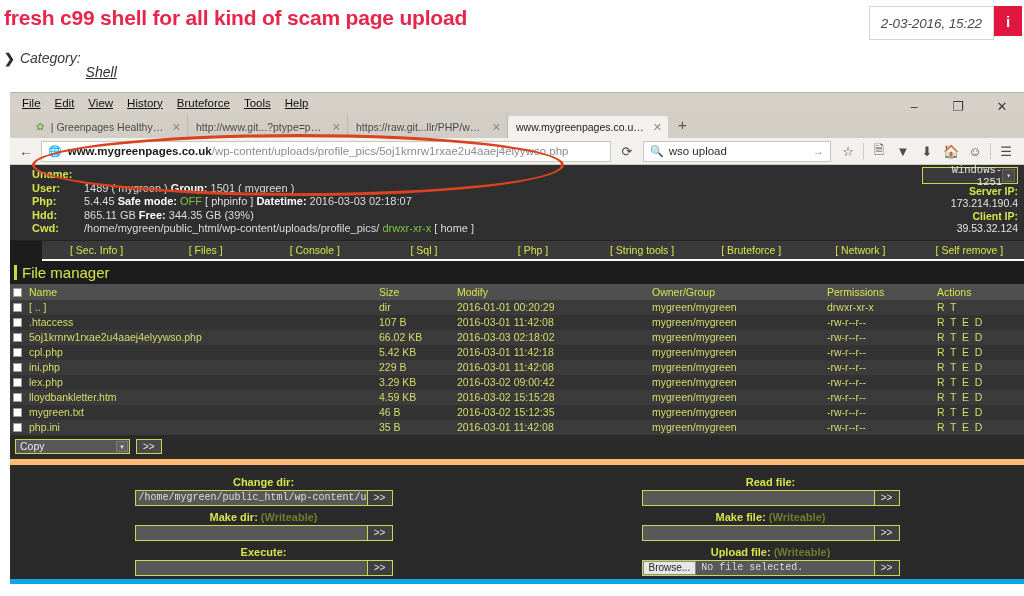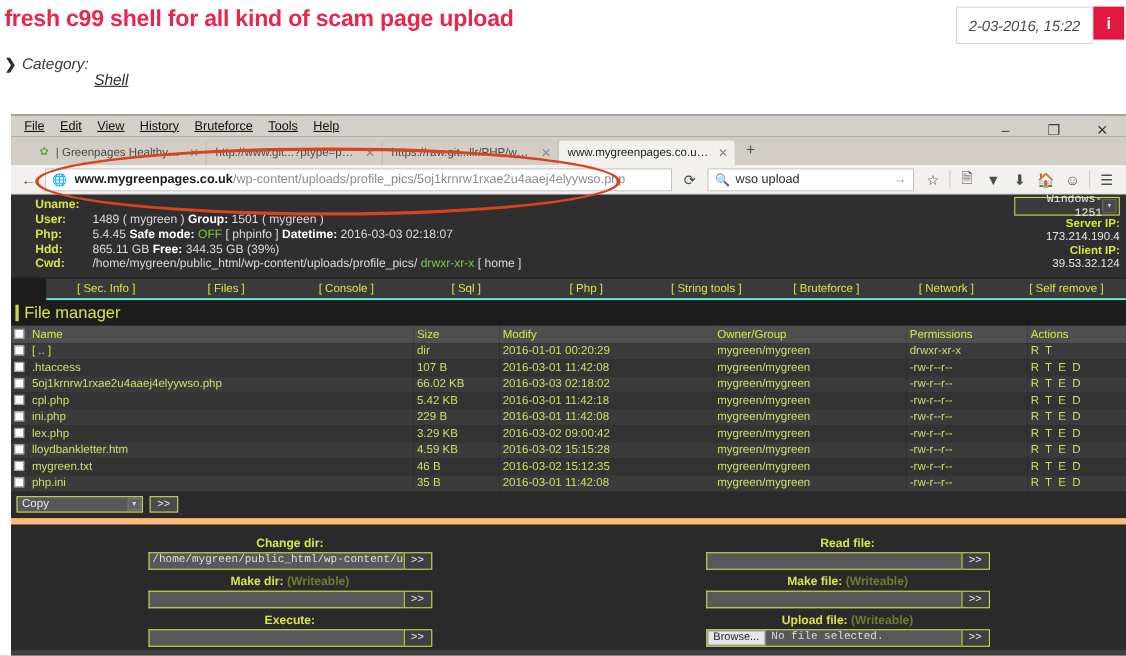--- a/index.html
+++ b/index.html
@@ -28,22 +28,22 @@
     font-size: 13.5px; font-style: italic; display: flex; align-items: center;
     padding: 16px 11px; letter-spacing: -0.1px;
   }
   .meta-info {
     width: 28px; background: #e2173f; color: #fff; display: flex;
     align-items: center; justify-content: center; font-weight: bold; font-size: 15px;
   }
 
   
   .browser {
-    position: absolute; left: 10px; top: 104px; width: 1014px; height: 492px;
-    background: #404040; border-top: 1px solid #b9b5ad;
+    position: absolute; left: 10px; top: 92px; width: 1014px; height: 492px;
+    background: #0ea5e9; border-top: 1px solid #b9b5ad;
   }
 
   .menubar { height: 19px; background: #d5d1c9; display: flex; align-items: center; padding-left: 5px; position: relative; }
   .menubar .mi { font-size: 11.5px; color: #111; padding: 0 7px; }
   .menubar .mi u { text-decoration: underline; }
   .winctl { position: absolute; right: 0; top: 0; height: 27px; display: flex; align-items: center; }
   .winctl span { width: 44px; text-align: center; color: #3b3b3b; font-size: 13px; }
 
   .tabstrip { height: 26px; background: #d2cec6; display: flex; align-items: flex-end; padding-left: 18px; position: relative; }
   .tab {
@@ -92,21 +92,21 @@
   .charset-sel {
     background: #3a3a3a; border: 1px solid #cbd84f; color: #e8e8e8;
     font-family: "Liberation Mono", monospace; font-size: 10.5px;
     height: 17px; width: 96px; display: flex; align-items: center;
     justify-content: space-between; padding: 0 2px 0 4px;
   }
   .charset-sel .caret { background: #4a4a4a; border: 1px solid #666; width: 13px; height: 13px; text-align: center; font-size: 8px; line-height: 12px; color: #ddd; }
   .side-lab { color: #d7e44b; font-weight: bold; font-size: 10.5px; line-height: 12px; margin-top: 1px; }
   .side-val { color: #e5e5e5; font-size: 10.5px; line-height: 12px; }
 
-  .navmenu { background: #3a3a3a; height: 20px; display: flex; align-items: center; border-bottom: 2px solid #5eead4; margin-left: 32px; }
+  .navmenu { background: #3a3a3a; height: 20px; display: flex; align-items: center; border-bottom: 2px solid #ffffff; margin-left: 32px; }
   .navmenu a { flex: 1; text-align: center; color: #d7e44b; font-size: 10.5px; text-decoration: none; white-space: nowrap; }
 
   .fmtitle { background: #1c1c1c; height: 23px; display: flex; align-items: center; padding-left: 4px; }
   .fmbar { width: 3px; height: 15px; background: #cbd84f; margin-right: 5px; }
   .fmtitle span { color: #d7e44b; font-size: 15px; }
 
   table.files { width: 100%; border-collapse: collapse; table-layout: fixed; }
   table.files th {
     background: #4f4f4f; color: #d7e44b; font-size: 10.5px; font-weight: normal;
     text-align: left; padding: 2px 3px; height: 15px;

